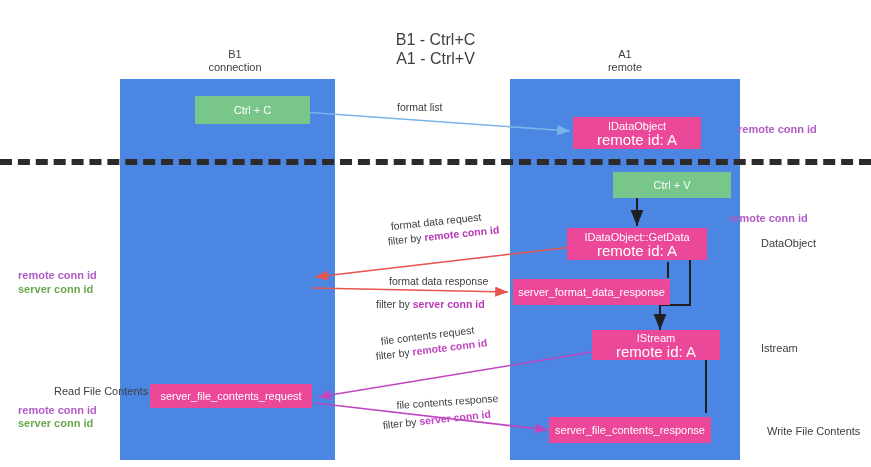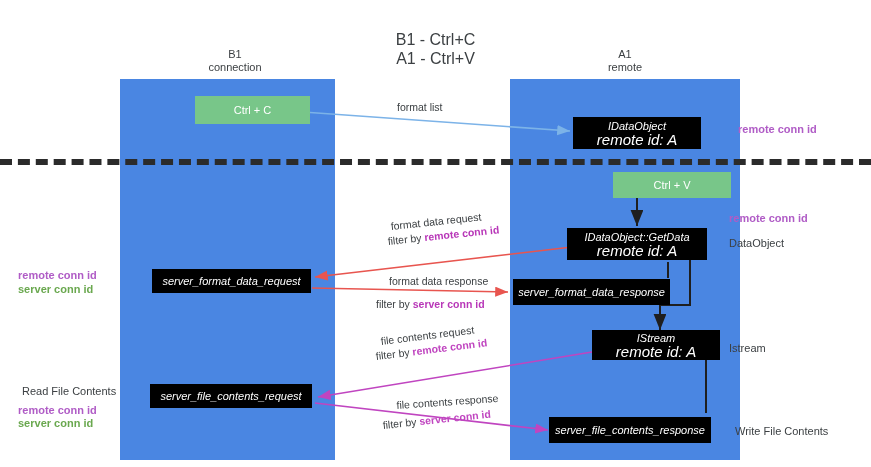--- a/index.html
+++ b/index.html
@@ -41,31 +41,31 @@
     align-items:center;
     justify-content:center;
     color:#ffffff;
     font-size:11px;
     line-height:13px;
     text-align:center;
     box-sizing:border-box;
     padding:2px 4px;
   }
   .box.green{background:#78c689;margin-left:35px;}
-  .box.orange{background:#000000;font-style:italic;}
+  .box.orange{background:#ec4899;}
   .box .l2{font-size:15px;}
   .side-label{
     position:absolute;
     font-size:11px;
     line-height:14px;
     white-space:nowrap;
   }
   .lbl-purple{color:#b05cc6;font-weight:bold;}
   .lbl-green{color:#6aa84f;font-weight:bold;}
-  .lbl-dark{color:#3c4043;}
+  .lbl-dark{color:#3c4043;margin-left:32px;}
   .edge-label{
     position:absolute;
     font-size:10.5px;
     line-height:14px;
     white-space:nowrap;
     color:#3c4043;
   }
   .edge-label .hl-purple{color:#c045c0;font-weight:bold;}
   .edge-label .hl-magenta{color:#b837b8;font-weight:bold;}
   svg.overlay{position:absolute;left:0;top:0;width:871px;height:467px;overflow:visible;}
@@ -139,23 +139,20 @@
 
   <div class="box green" style="left:578px;top:172px;width:118px;height:26px;">
     <span>Ctrl + V</span>
   </div>
 
   <div class="box orange" style="left:567px;top:228px;width:140px;height:32px;">
     <span>IDataObject::GetData</span>
     <span class="l2">remote id: A</span>
   </div>
 
-  <div class="box orange" style="left:152px;top:269px;width:159px;height:24px;">
-    <span>server_format_data_request</span>
-  </div>
 
   <div class="box orange" style="left:513px;top:279px;width:157px;height:26px;">
     <span>server_format_data_response</span>
   </div>
 
   <div class="box orange" style="left:592px;top:330px;width:128px;height:30px;">
     <span>IStream</span>
     <span class="l2">remote id: A</span>
   </div>
 

